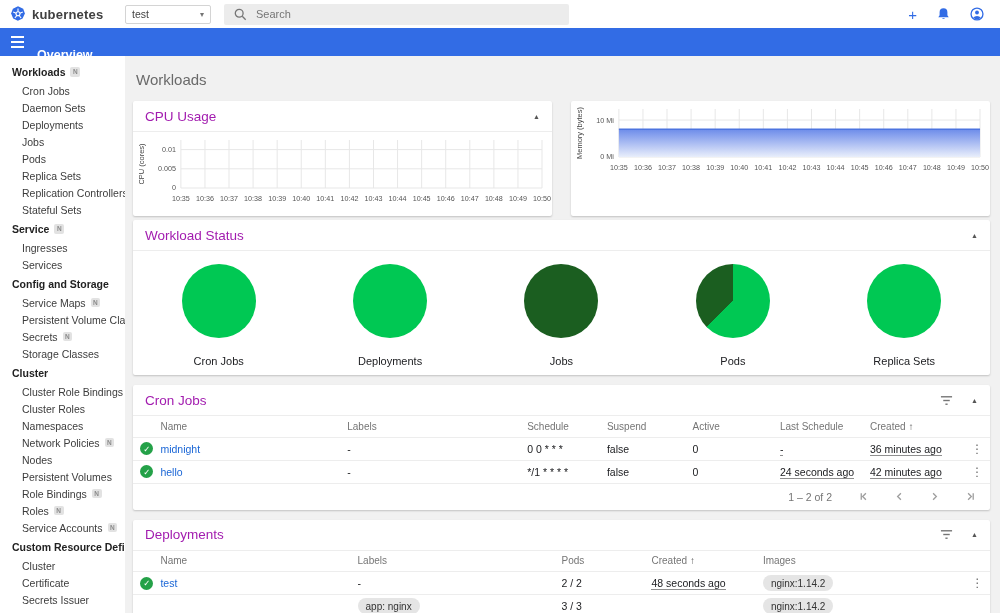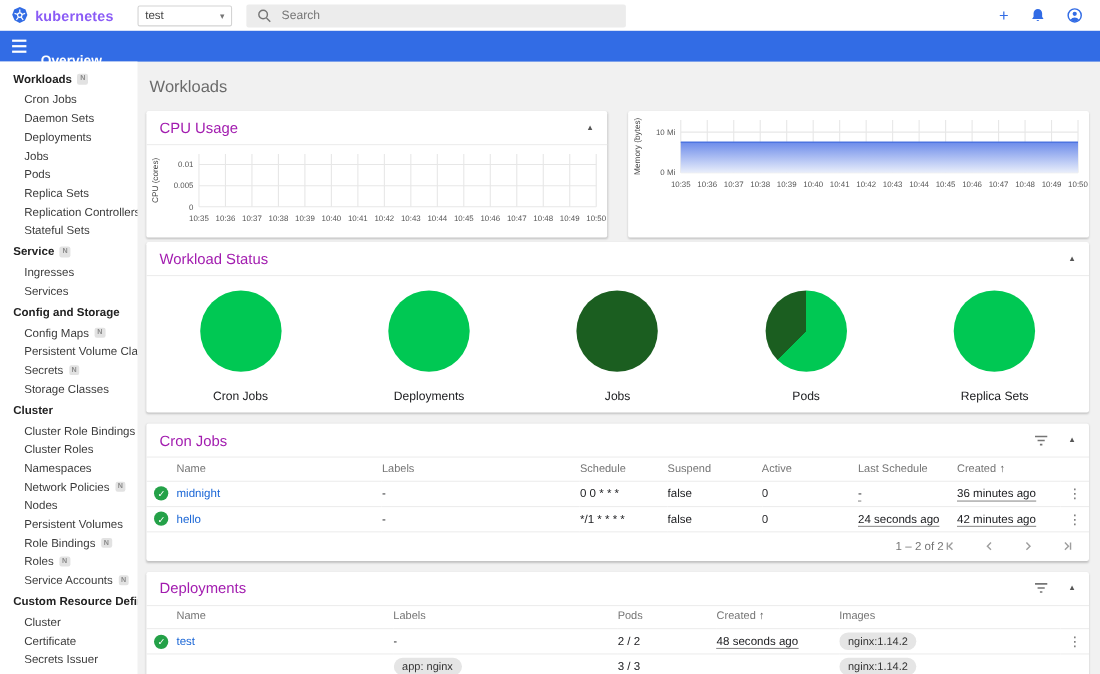--- a/index.html
+++ b/index.html
@@ -2,21 +2,21 @@
 <html><head>
 <meta charset="utf-8">
 <style>
   * { box-sizing: border-box; margin: 0; padding: 0; }
   html,body { width:1000px; height:613px; overflow:hidden; }
   body { font-family:"Liberation Sans", sans-serif; background:#f1f1f1; color:#202124; }
 
   
   .topbar { height:28px; background:#fff; display:flex; align-items:center; }
   .brand { width:125px; flex-shrink:0; display:flex; align-items:center; gap:6px; padding-left:10px; }
-  .brand-name { color:#8b5cf6; font-weight:bold; font-size:13px; letter-spacing:.2px; }
+  .brand-name { color:#404040; font-weight:bold; font-size:13px; letter-spacing:.2px; }
   .ns-select { width:86px; height:19px; border:1px solid #d4d4d4; border-radius:2px; background:#fff;
     display:flex; align-items:center; justify-content:space-between; padding:0 6px; font-size:10.5px; color:#444; cursor:pointer; }
   .ns-caret { font-size:8px; color:#757575; }
   .search-bar { margin-left:13px; width:345px; height:21px; background:#ececec; border-radius:2px;
     display:flex; align-items:center; gap:9px; padding-left:10px; }
   .search-bar input { border:none; outline:none; background:transparent; font-size:11px; color:#333; width:260px; font-family:inherit; }
   .top-icons { margin-left:auto; display:flex; align-items:center; gap:20px; padding-right:16px; }
   .top-icon { color:#326ce5; cursor:pointer; display:flex; align-items:center; }
   .plus-glyph { font-size:15px; line-height:1; color:#326ce5; }
 
@@ -64,21 +64,21 @@
     padding-right:6px; overflow:hidden; white-space:nowrap; }
   td.c-status, th.c-status { text-align:center; padding-right:0; }
   td.c-menu, th.c-menu { text-align:center; padding-right:0; }
   .status-ok { width:13px; height:13px; border-radius:50%; background:#24a148; color:#fff; font-size:8.5px;
     display:inline-flex; align-items:center; justify-content:center; }
   a.res-link { color:#1a66d6; text-decoration:none; cursor:pointer; }
   .chip { background:#e5e5e5; border-radius:9px; padding:2.5px 8px; font-size:10px; color:#333; display:inline-block; }
   .u { border-bottom:1px solid #8f8f8f; padding-bottom:0; }
   .kebab { color:#6b6b6b; font-size:12px; cursor:pointer; }
   .sort-arrow { color:#555; font-size:10px; margin-left:3px; }
-  .pagination { display:flex; justify-content:flex-end; align-items:center; height:26px; padding-right:14px; }
+  .pagination { display:flex; justify-content:flex-end; align-items:center; gap:26px; height:26px; padding-right:14px; }
   .pg-range { color:#757575; font-size:10.5px; }
   .pg-icons { display:flex; align-items:center; gap:22px; }
   .pg-btn { cursor:pointer; display:flex; align-items:center; }
 </style>
 </head>
 <body>
 
 <header class="topbar">
   <div class="brand">
     <svg width="16" height="16" viewBox="0 0 16 16">
@@ -170,21 +170,21 @@
       <div class="nav-item">
         <span>Ingresses</span>
       </div>
       <div class="nav-item">
         <span>Services</span>
       </div>
       <div class="nav-section">
         <span>Config and Storage</span>
       </div>
       <div class="nav-item">
-        <span>Config Maps</span>
+        <span>Service Maps</span>
         <span class="badge-n">N</span>
       </div>
       <div class="nav-item">
         <span>Persistent Volume Claims</span>
       </div>
       <div class="nav-item">
         <span>Secrets</span>
         <span class="badge-n">N</span>
       </div>
       <div class="nav-item">

